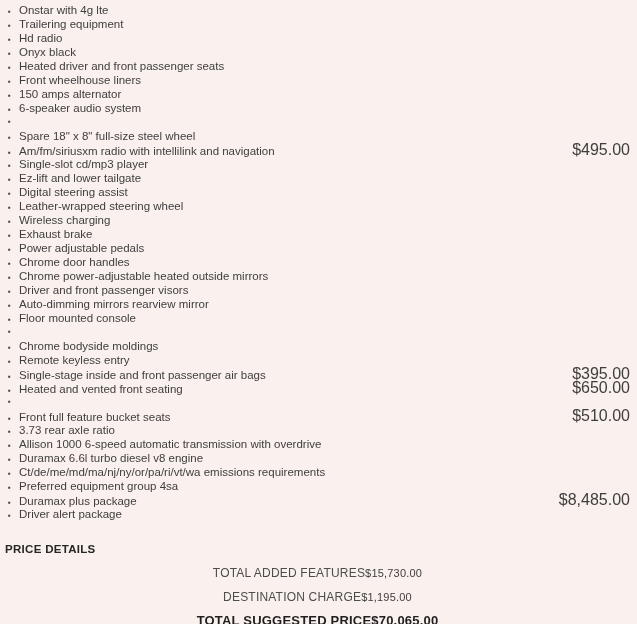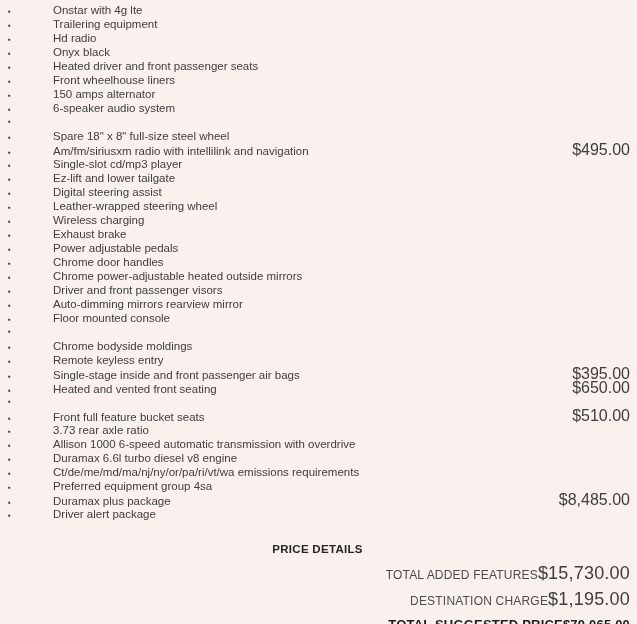--- a/index.html
+++ b/index.html
@@ -34,50 +34,48 @@
   }
   .bullet {
     flex: none;
     width: 11px;
     padding-left: 3px;
     font-size: 8px;
     color: #3e3e3e;
   }
   .flabel {
     flex: none;
-    margin-left: 34px;
   }
   .fprice {
     margin-left: auto;
     font-size: 16px;
     color: #3e3e3e;
   }
   .price-details {
     margin: 21px 7px 0 5px;
   }
   .pd-header {
     font-size: 11.5px;
     font-weight: bold;
     color: #262626;
     letter-spacing: 0.3px;
     line-height: 14px;
-    text-align: center;
   }
   .pd-row {
     display: flex;
-    justify-content: flex-end;
+    justify-content: center;
     align-items: baseline;
     margin-top: 10px;
     font-size: 12px;
     line-height: 14px;
     color: #4c4c4c;
     letter-spacing: 0.2px;
   }
   .pd-row .amount {
-    font-size: 18px;
+    font-size: 11px;
     color: #3e3e3e;
   }
   .pd-row.total {
     font-weight: bold;
     font-size: 13px;
     color: #1f1f1f;
     margin-top: 10px;
   }
   .pd-row.total .amount {
     font-size: 13px;

